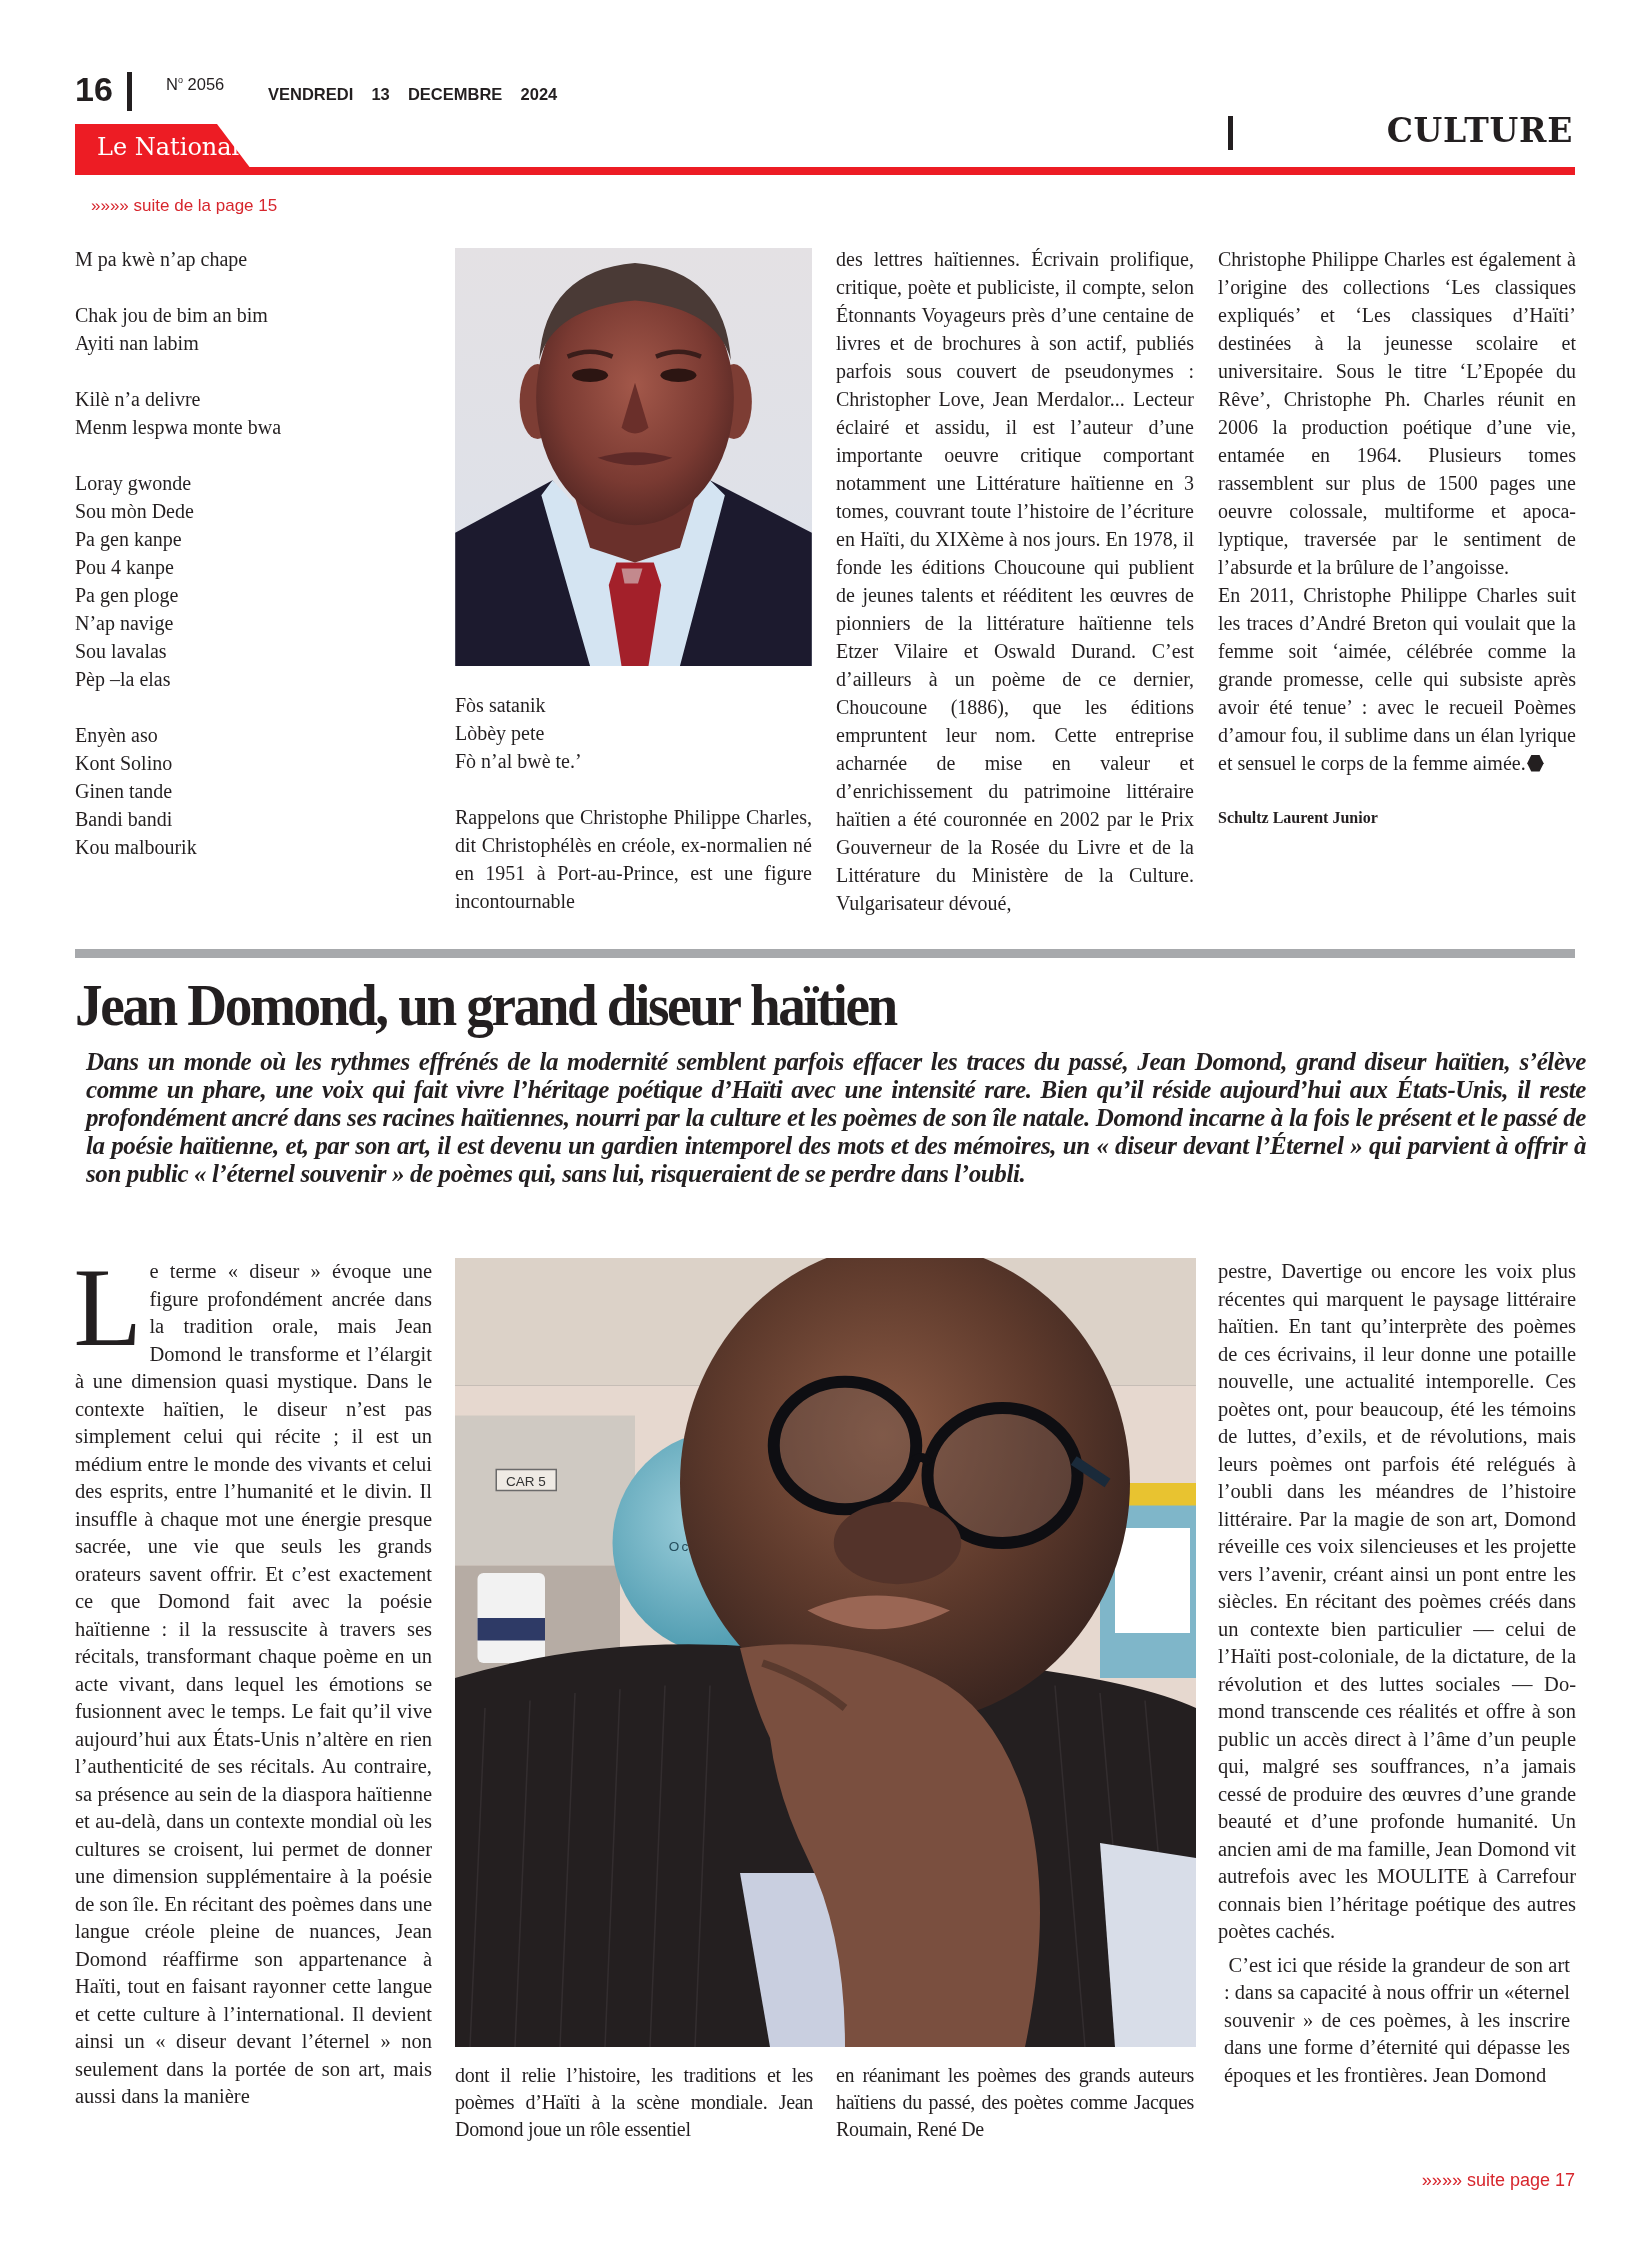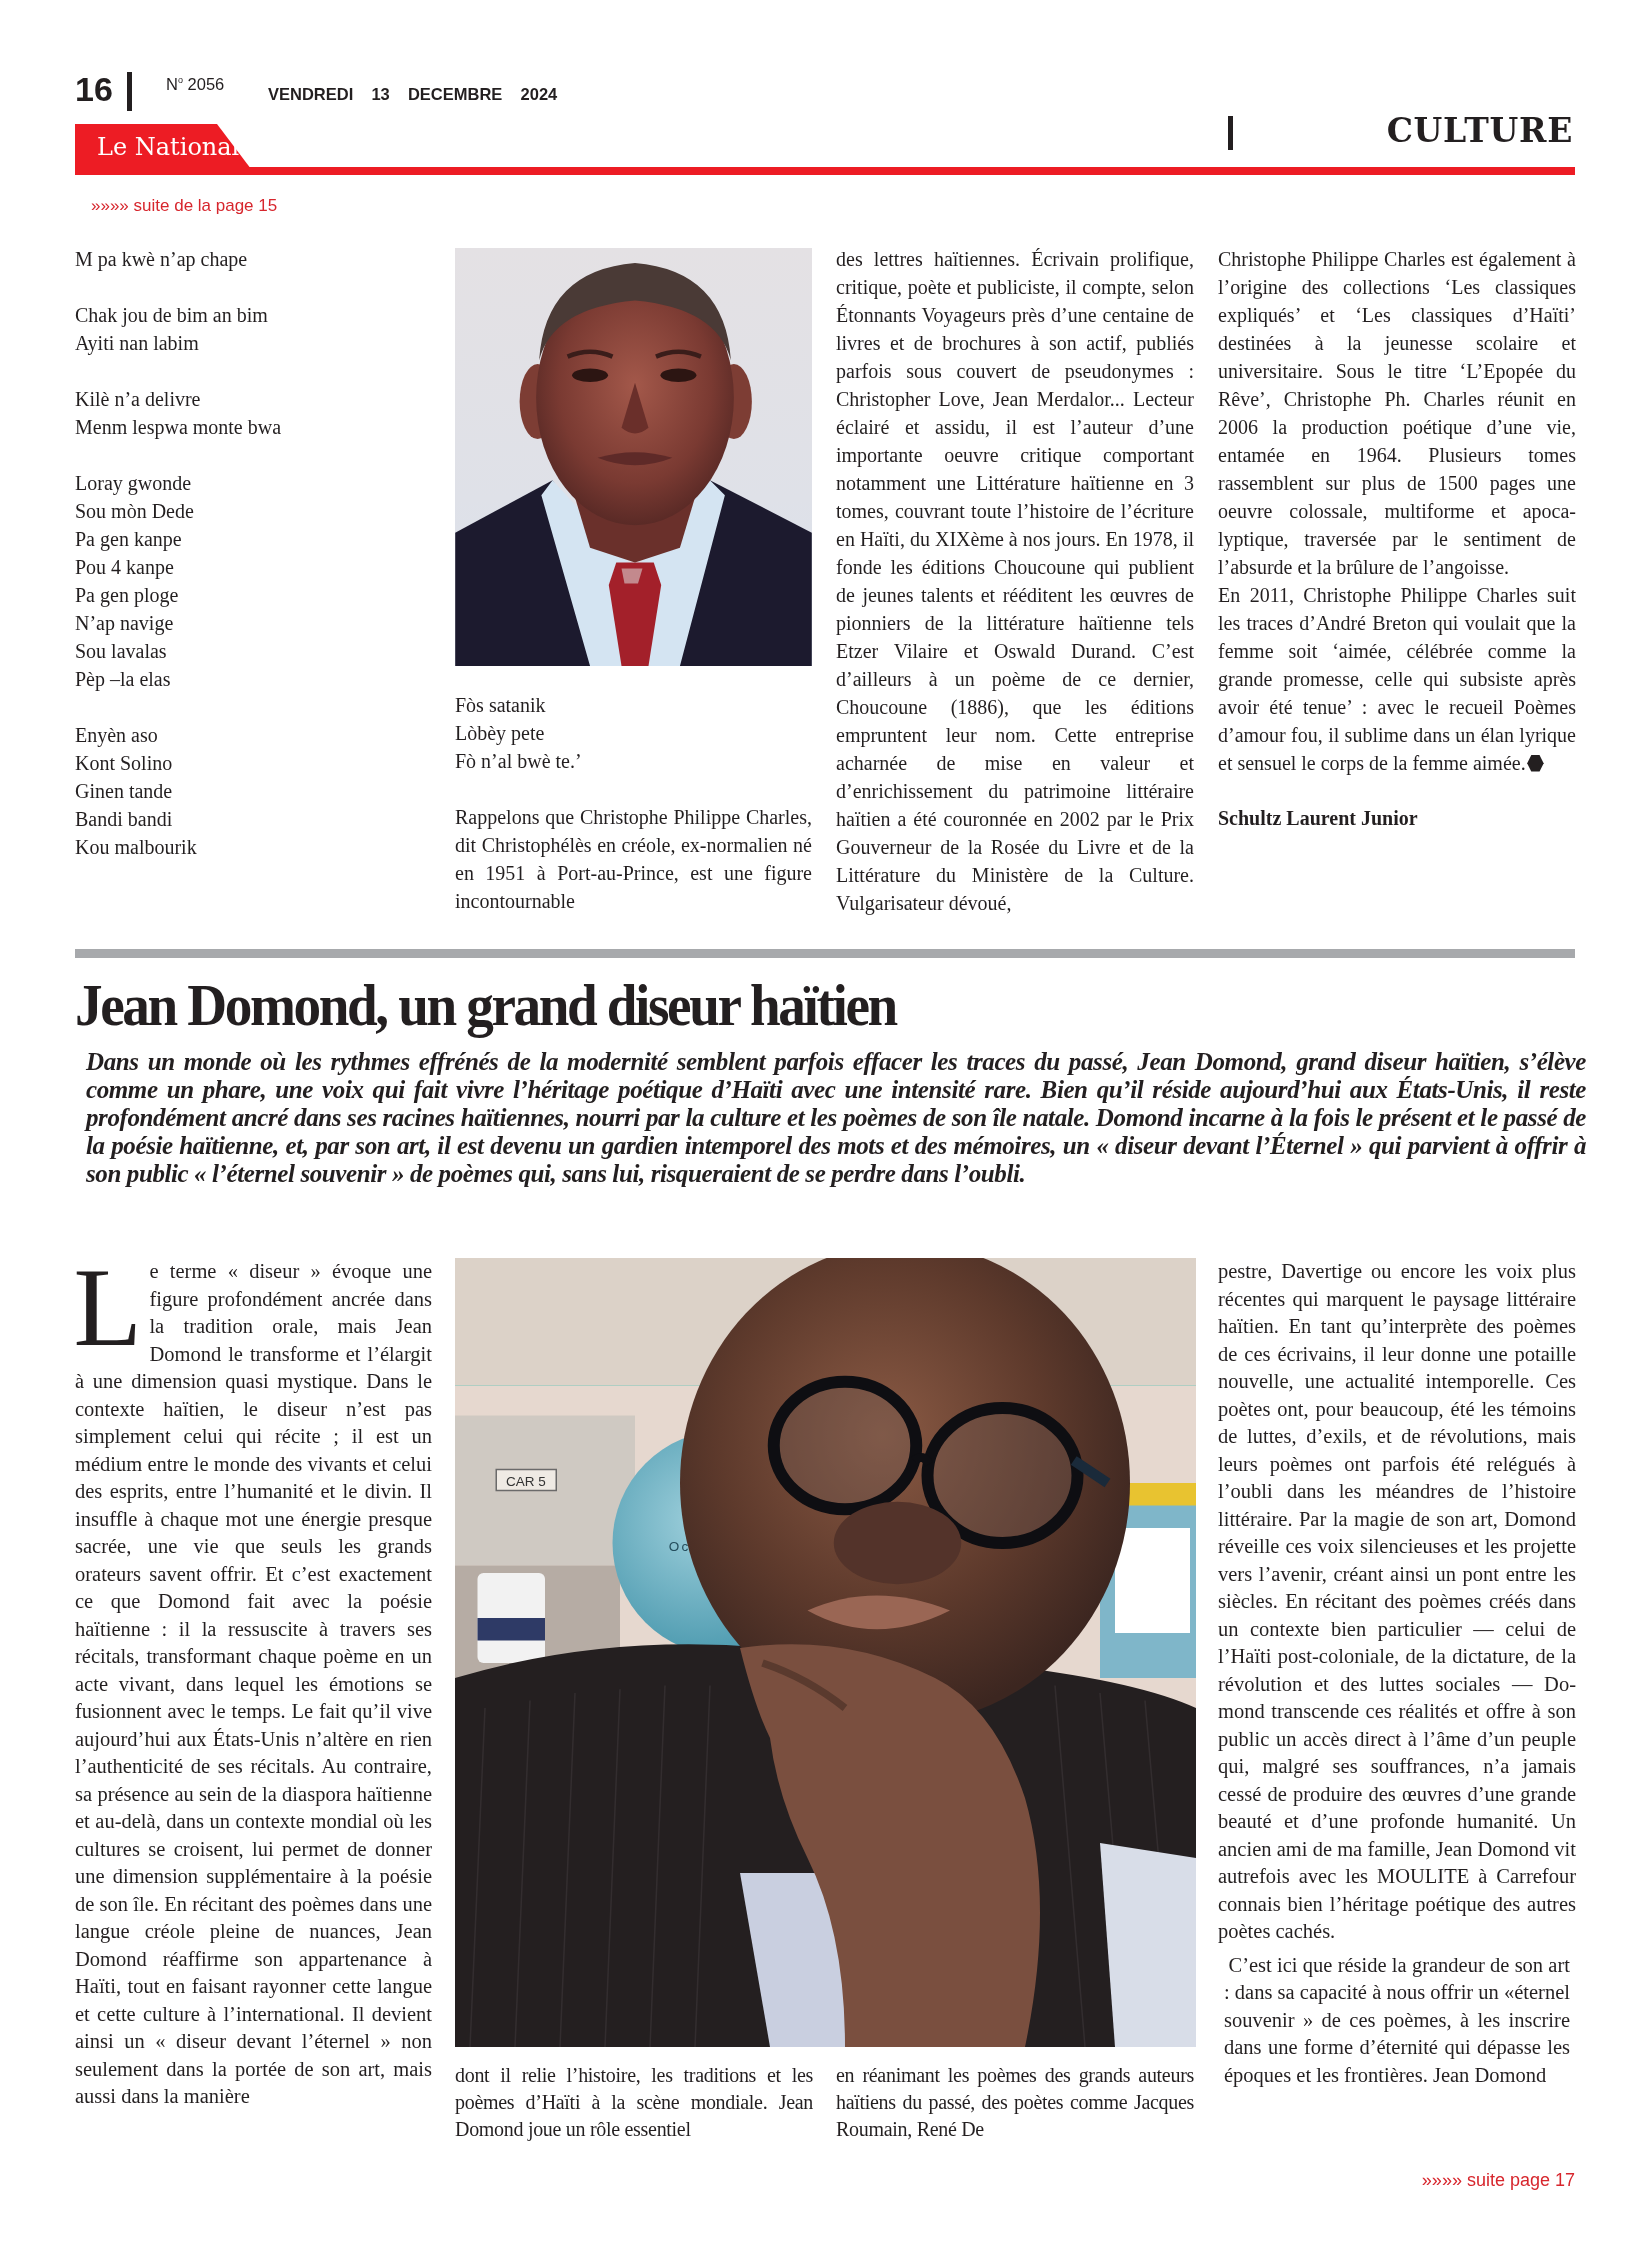--- a/index.html
+++ b/index.html
@@ -23,33 +23,33 @@
   .poem { position: absolute; left: 75px; top: 245px; width: 345px; font-size: 20px; line-height: 28px; }
   .poem .stanza { margin: 0 0 28px 0; }
   .poem .line { display: block; white-space: nowrap; }
 
   .photo1 { position: absolute; left: 455px; top: 248px; width: 357px; height: 418px; overflow: hidden; background: linear-gradient(180deg, #e4e1e4 0%, #dfe1e8 60%, #d9e2ee 100%); }
   .col2-text { position: absolute; left: 455px; top: 691px; width: 357px; }
   .col2-text .poem-tail .line { display: block; white-space: nowrap; }
   .col3-text { position: absolute; left: 836px; top: 245px; width: 358px; }
   .col4-text { position: absolute; left: 1218px; top: 245px; width: 358px; }
   .end-mark { display: inline-block; width: 16.5px; height: 16.5px; background: #231f20; clip-path: polygon(25% 0, 75% 0, 100% 50%, 75% 100%, 25% 100%, 0 50%); vertical-align: -1.5px; margin-left: 1.5px; }
-  .byline { font-weight: bold; margin-top: 27px; font-size: 20px; line-height: 28px; }
+  .byline { font-weight: bold; margin-top: 27px; font-size: 16px; line-height: 28px; }
 
   .gray-rule { position: absolute; left: 75px; top: 949px; width: 1500px; height: 9px; background: #a7a9ac; }
 
   
   .headline { position: absolute; left: 75px; top: 969px; font-family: "Liberation Serif", serif; font-weight: bold; font-size: 60px; line-height: 72px; letter-spacing: -2.6px; white-space: nowrap; transform: scaleX(0.92); transform-origin: left; }
   .lede { position: absolute; left: 86px; top: 1048px; width: 1500px; font-family: "Liberation Serif", serif; font-weight: bold; font-style: italic; font-size: 25px; line-height: 28px; text-align: justify; letter-spacing: -0.4px; }
 
   .a-col1 { position: absolute; left: 75px; top: 1258px; width: 357px; }
   .a-col1 .body-text { font-size: 20.5px; line-height: 27.5px; }
   .dropcap { float: left; font-size: 112px; line-height: 88px; height: 88px; margin: 4.5px 7.5px 0 -1.5px; font-family: "Liberation Serif", serif; color: #231f20; }
 
-  .photo2 { position: absolute; left: 455px; top: 1258px; width: 741px; height: 789px; overflow: hidden; background: #14b8a6; }
+  .photo2 { position: absolute; left: 455px; top: 1258px; width: 741px; height: 789px; overflow: hidden; background: #737373; }
   .a-col2 { position: absolute; left: 455px; top: 2062px; width: 358px; }
   .a-col3 { position: absolute; left: 836px; top: 2062px; width: 358px; }
   .a-col4 { position: absolute; left: 1218px; top: 1258px; width: 358px; }
   .a-col2 .body-text, .a-col3 .body-text { font-size: 20px; line-height: 27px; letter-spacing: -0.3px; }
   .a-col4 .body-text { font-size: 20.5px; line-height: 27.5px; }
   .indent { text-indent: 4.5px; }
 
   .cont-to { position: absolute; right: 75px; top: 2171px; color: #d7262d; font-family: "Liberation Sans", sans-serif; font-size: 18px; line-height: 19.5px; }
 
   svg { display: block; }

